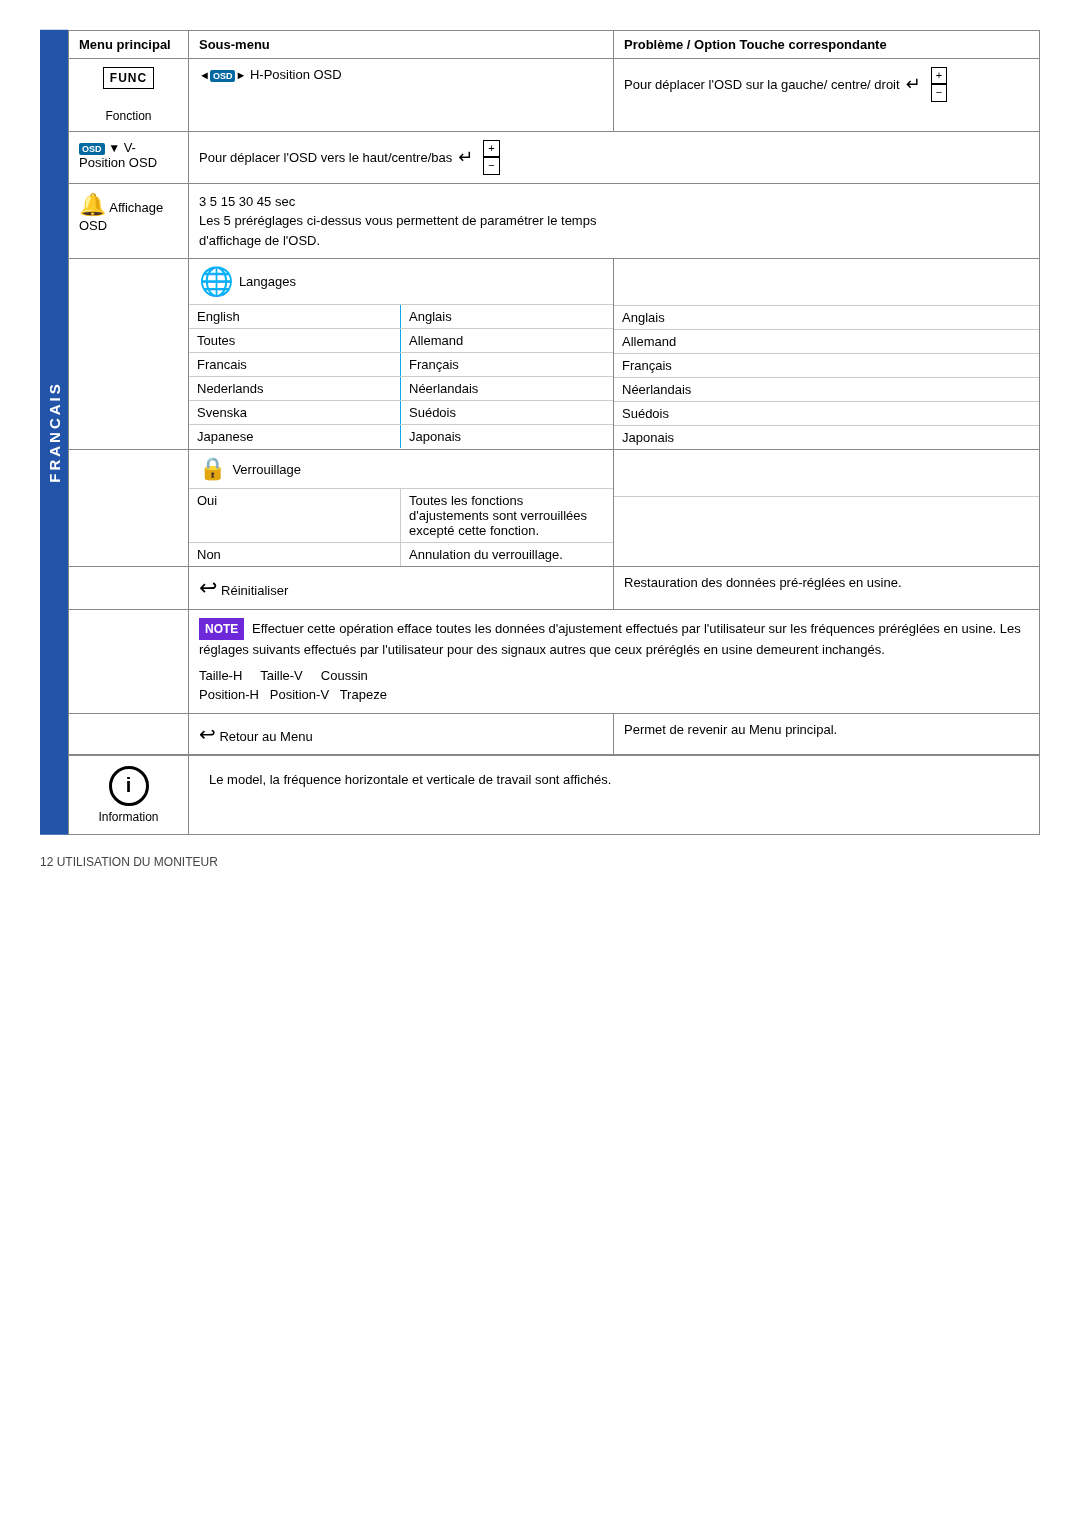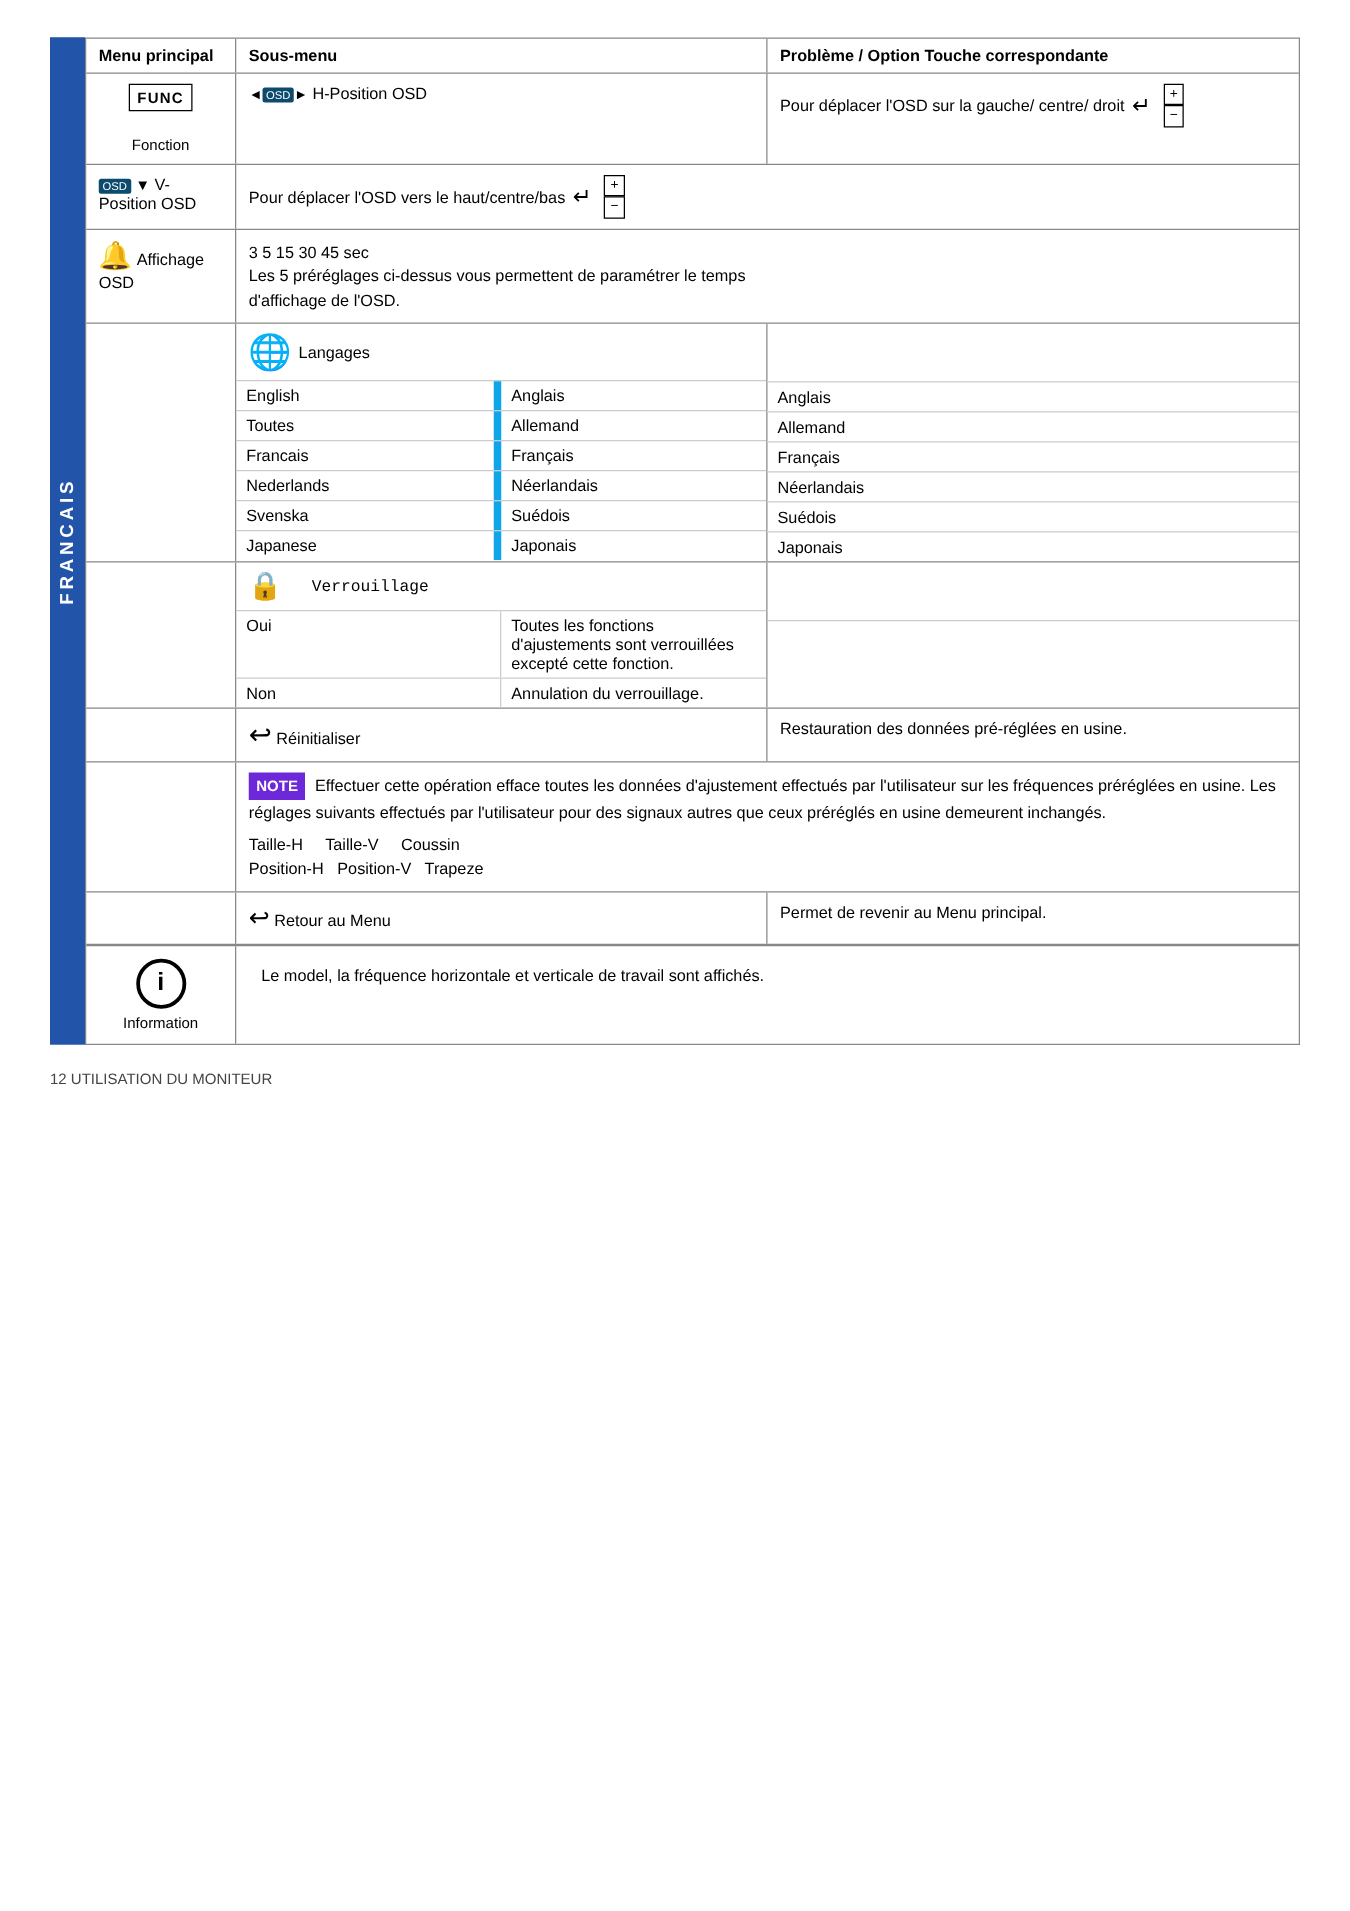--- a/index.html
+++ b/index.html
@@ -86,21 +86,21 @@
 
     
     .sub-row {
       display: grid;
       grid-template-columns: 1fr 1fr;
       border-bottom: 1px solid #ccc;
     }
     .sub-row:last-child { border-bottom: none; }
     .sub-cell {
       padding: 4px 8px;
-      border-right: 6px solid #0ea5e9;
+      border-right: 1px solid #0ea5e9;
       font-size: 13px;
     }
     .sub-cell:last-child { border-right: none; }
 
     
     .icon-func {
       border: 1px solid #000;
       padding: 3px 6px;
       font-size: 12px;
       font-weight: bold;
@@ -175,26 +175,26 @@
 
     .footer-text {
       text-align: left;
       margin-top: 20px;
       font-size: 12px;
       color: #444;
     }
 
     
     .osd-tag {
-      background: #0c4a6e;
+      background: #0369a1;
       color: #fff;
       font-size: 9px;
       padding: 1px 3px;
       border-radius: 2px;
-      font-weight: normal;
+      font-weight: bold;
     }
 
     .lang-icon {
       font-size: 28px;
     }
   </style>
 </head>
 <body>
 
 <div class="page-container">
@@ -319,21 +319,21 @@
               </div>
           </div>
         </div>
       </div>
 
       <div class="func-row">
         <div class="col-main"></div>
         <div class="col-sub" style="padding:0;">
           <div style="display:flex;align-items:center;padding:6px 10px;border-bottom:1px solid #ccc;">
             <span style="font-size:22px;">🔒</span>
-            <span style="margin-left:23px;font-family:Liberation Mono, monospace;">Verrouillage</span>
+            <span style="margin-left:6px;">Verrouillage</span>
           </div>
           <div>
             <div class="sub-row">
               <div class="sub-cell" style="border-right:1px solid #ccc;">Oui</div>
               <div class="sub-cell">Toutes les fonctions d'ajustements sont verrouillées excepté cette fonction.</div>
             </div>
             <div class="sub-row">
               <div class="sub-cell" style="border-right:1px solid #ccc;">Non</div>
               <div class="sub-cell">Annulation du verrouillage.</div>
             </div>

